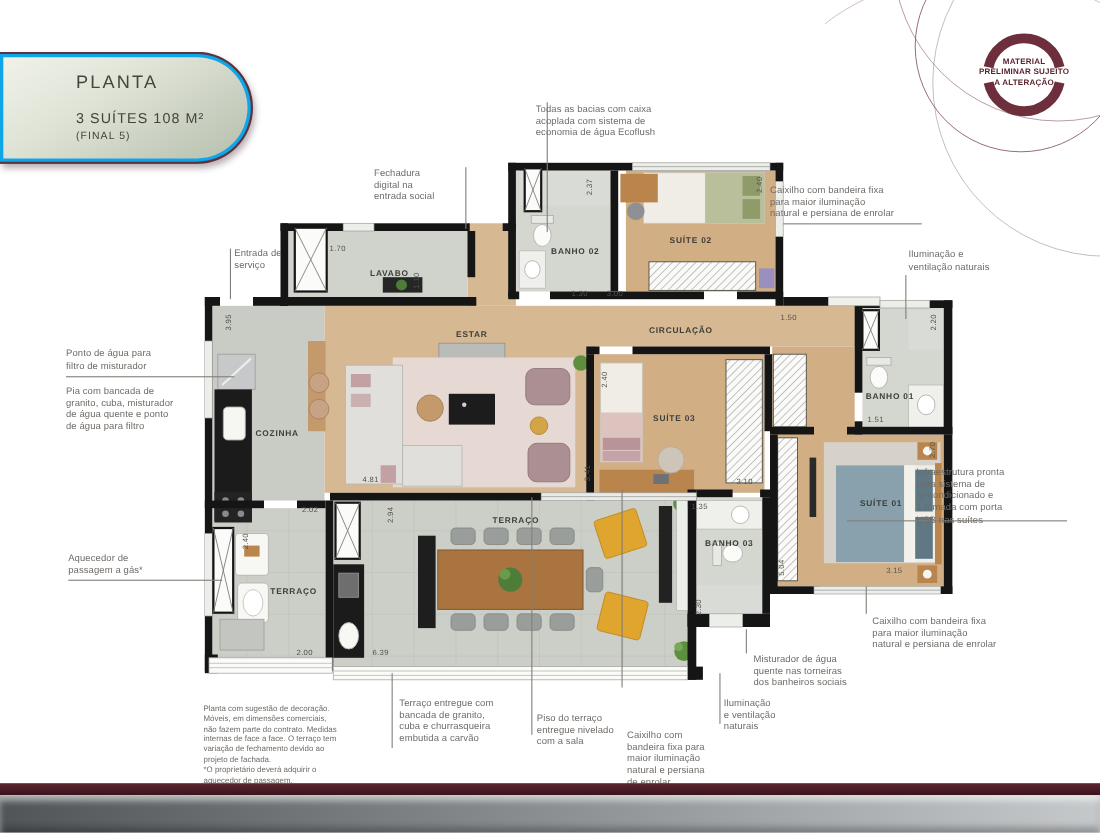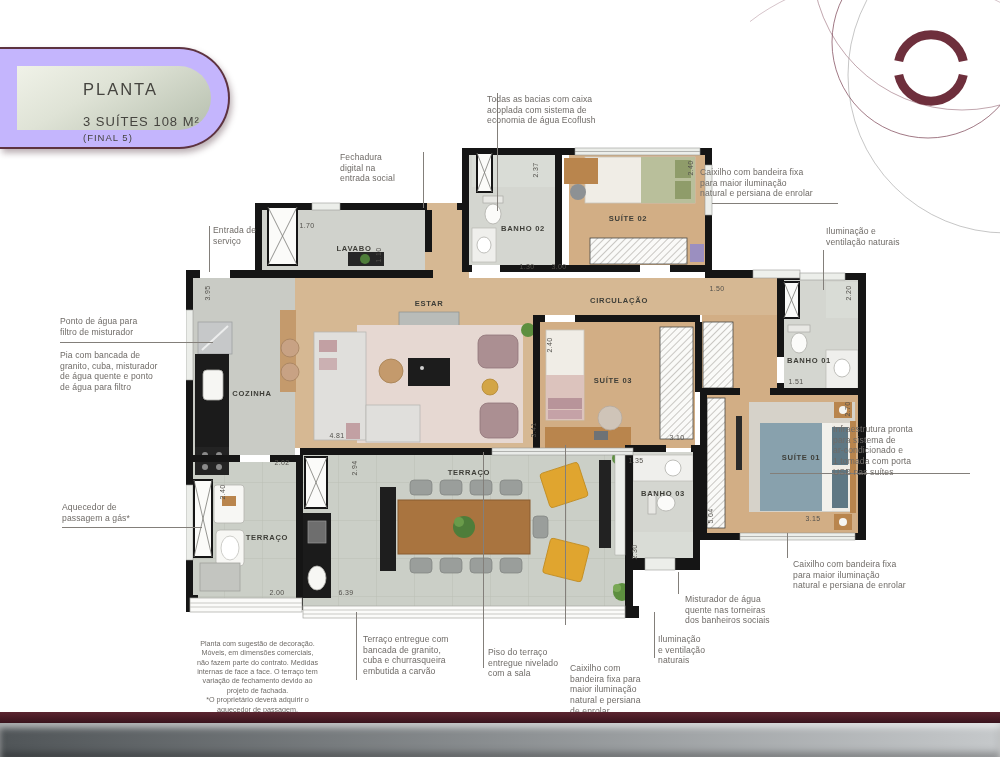--- a/index.html
+++ b/index.html
@@ -5,42 +5,42 @@
   html,body{margin:0;padding:0;}
   body{width:1000px;height:757px;position:relative;overflow:hidden;background:#ffffff;
        font-family:"Liberation Sans",sans-serif;}
   .callout{position:absolute;font-size:8.6px;line-height:1.24;color:#6f6b67;
            white-space:pre-line;letter-spacing:.1px;}
   .callout.r{text-align:left;}
   .leader{position:absolute;background:#837f7a;}
   
   .pill{position:absolute;left:0;top:47px;width:230px;height:102px;
         border:2px solid #5d3340;border-left:none;border-radius:0 54px 54px 0;
-        background:#c4b5fd;padding:17px;box-sizing:border-box;
+        background:#0ea5e9;padding:3px;box-sizing:border-box;
         box-shadow:2px 4px 6px rgba(60,30,40,.35);}
   .pill-inner{width:100%;height:100%;border-radius:0 48px 48px 0;
         background:linear-gradient(150deg,#f0f2e8 0%,#dfe3d6 40%,#b6bfae 100%);
         box-sizing:border-box;padding:14px 0 0 66px;color:#45443f;}
   .pill-l1{font-size:16.5px;letter-spacing:2px;}
   .pill-l2{font-size:13px;letter-spacing:1px;margin-top:15px;}
   .pill-l3{font-size:9.5px;letter-spacing:1px;margin-top:3px;}
   
   .stamp{position:absolute;left:866px;top:20px;width:130px;height:100px;}
   .stamp-text{position:absolute;left:0;top:31px;width:130px;text-align:center;
         font-weight:bold;font-size:7.3px;line-height:1.28;color:#5a2430;
         white-space:pre-line;letter-spacing:.2px;}
   .deco{position:absolute;right:0;top:0;width:250px;height:280px;pointer-events:none;}
   .bar-maroon{position:absolute;left:0;top:712px;width:1000px;height:11px;
         background:linear-gradient(to bottom,#5c2631,#39131c);}
   .bar-silver{position:absolute;left:0;top:723px;width:1000px;height:34px;
         background:linear-gradient(to right,#50555八,#c6c9cb);
         background:linear-gradient(to right,#505558,#c6c9cb);
         box-shadow:inset 0 5px 6px rgba(255,255,255,.55),inset 0 -5px 7px rgba(0,0,0,.28);}
   .disclaimer{position:absolute;left:185px;top:639px;width:145px;font-size:7.2px;
-        line-height:1.3;color:#6f6b67;white-space:pre-line;text-align:center;}
+        line-height:1.3;color:#6f6b67;white-space:pre-line;}
   .plan{position:absolute;left:186px;top:140px;width:680px;height:480px;}
   .room{font-family:"Liberation Sans",sans-serif;font-weight:bold;font-size:7.6px;
         fill:#3e3e38;letter-spacing:.7px;text-anchor:middle;}
   .dim{font-family:"Liberation Sans",sans-serif;font-size:7px;fill:#53514c;
         text-anchor:middle;letter-spacing:.3px;}
 </style>
 </head>
 <body>
 
 <div class="pill">
@@ -56,20 +56,23 @@
   <circle cx="256" cy="75" r="158" fill="none" stroke="#6a6a6a" stroke-width="0.7" opacity="0.55"></circle>
   <circle cx="212" cy="-40" r="150" fill="none" stroke="#7c4455" stroke-width="0.8" opacity="0.6"></circle>
   <circle cx="140" cy="210" r="235" fill="none" stroke="#7c4455" stroke-width="0.7" opacity="0.45"></circle>
 </svg>
 
 <div class="stamp">
   <svg width="130" height="100" viewBox="0 0 130 100">
     <path d="M32.7 41.1 A33 33 0 0 1 97.3 41.1" fill="none" stroke="#6e2f3c" stroke-width="9"></path>
     <path d="M32.7 54.9 A33 33 0 0 0 97.3 54.9" fill="none" stroke="#6e2f3c" stroke-width="9"></path>
   </svg>
+  <div class="stamp-text">MATERIAL
+PRELIMINAR SUJEITO
+A ALTERAÇÃO</div>
 </div>
 
 <svg class="plan" viewBox="0 0 680 480">
   <defs>
     <pattern id="hatch" width="5" height="5" patternTransform="rotate(45)" patternUnits="userSpaceOnUse">
       <rect width="5" height="5" fill="#fafaf8"></rect>
       <line x1="0" y1="0" x2="0" y2="5" stroke="#98948e" stroke-width="1"></line>
     </pattern>
     <pattern id="tiles" width="38" height="38" patternUnits="userSpaceOnUse">
       <rect width="38" height="38" fill="#cbcfc7"></rect>

